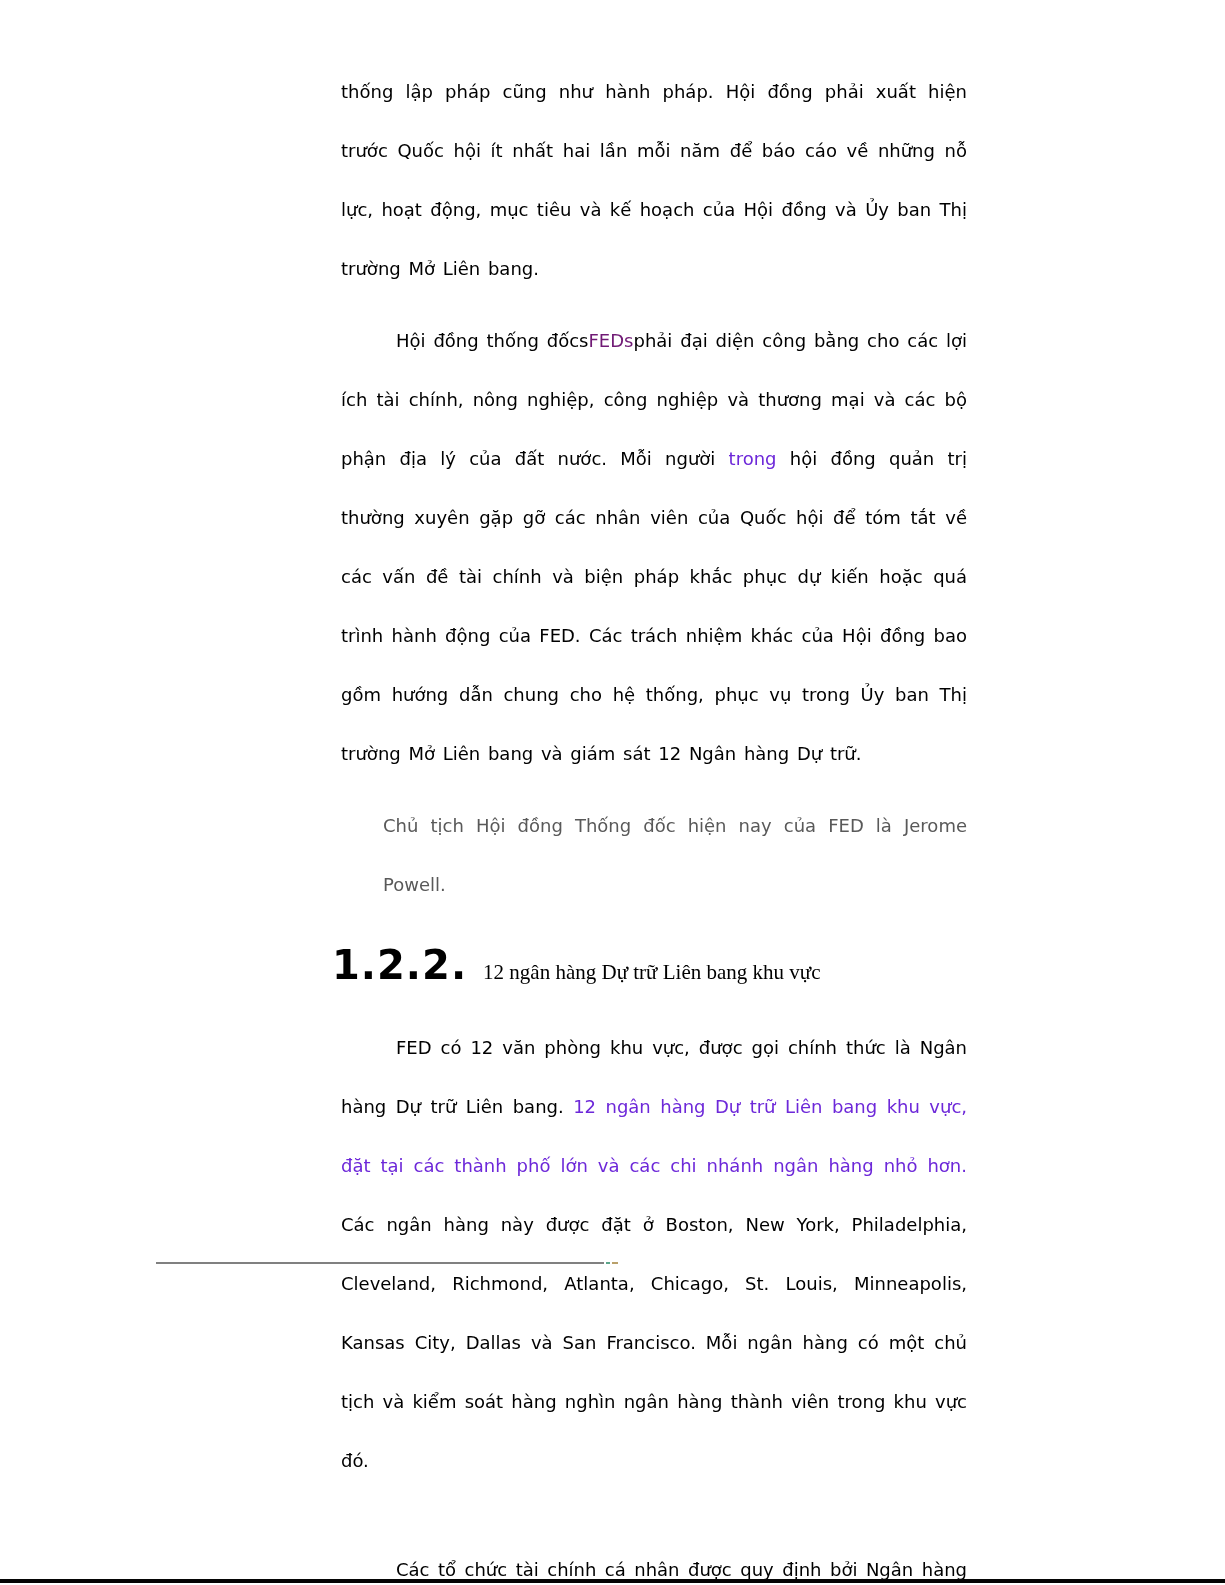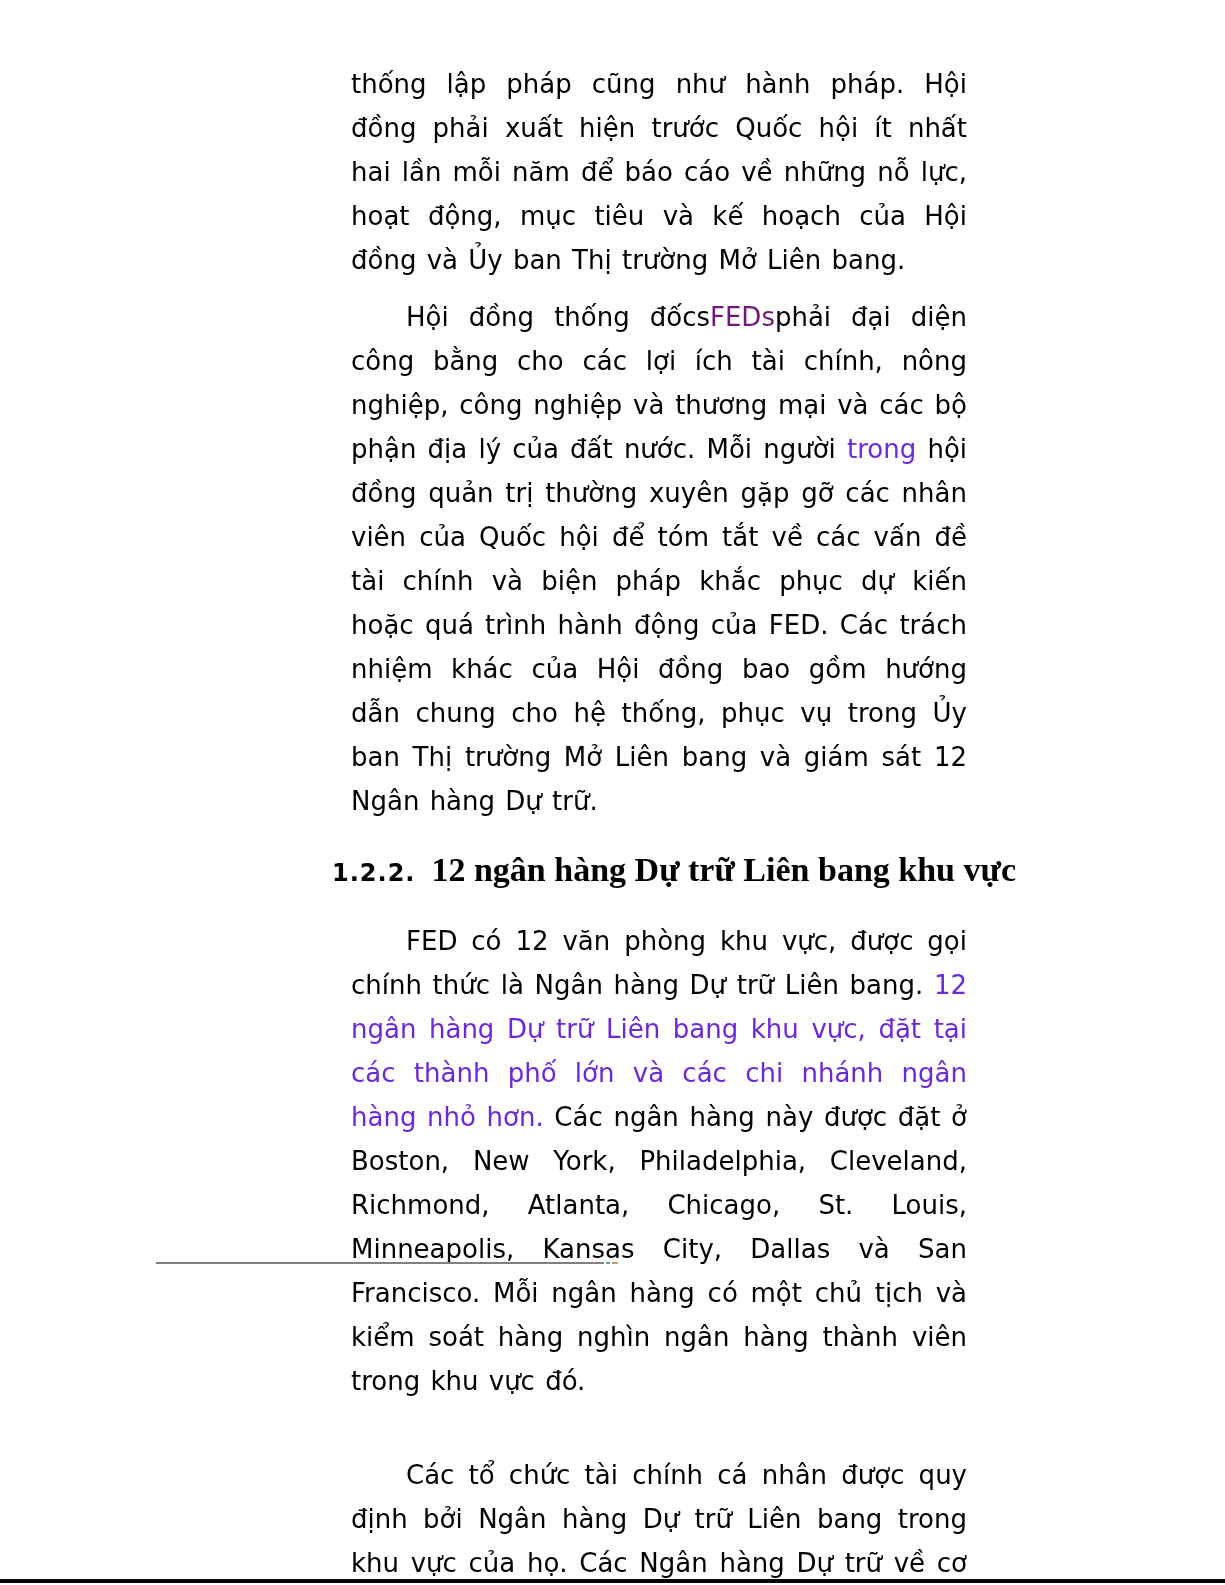--- a/index.html
+++ b/index.html
@@ -16,24 +16,24 @@
     font-family: "DejaVu Sans", sans-serif;
     color: #000000;
   }
   .text-column {
     position: absolute;
     left: 335px;
     top: 62px;
     width: 632px;
   }
   .para {
-    font-size: 26px;
-    line-height: 44px;
+    font-size: 18px;
+    line-height: 59px;
     text-align: justify;
-    margin: 0 0 13px 16px;
+    margin: 0 0 13px 6px;
     word-spacing: 2px;
     color: #000000;
   }
   .para.indent {
     text-indent: 55px;
   }
   .para.gray-para {
     color: #595959;
     margin-left: 48px;
     margin-bottom: 6px;
@@ -48,28 +48,28 @@
   .run-gray-mid {
     color: #6d28d9;
   }
   .heading {
     margin: 28px 0 30px -3px;
     white-space: nowrap;
   }
   .heading-number {
     font-family: "DejaVu Sans", sans-serif;
     font-weight: bold;
-    font-size: 24px;
+    font-size: 40px;
     letter-spacing: 1px;
     margin-right: 16px;
   }
   .heading-text {
     font-family: "Liberation Serif", "DejaVu Serif", serif;
-    font-weight: bold;
-    font-size: 34px;
+    font-weight: normal;
+    font-size: 21px;
     text-align: right;
   }
   .p5-gap {
     height: 37px;
   }
   .footnote-separator {
     position: absolute;
     left: 156px;
     top: 1262px;
     width: 448px;
@@ -107,20 +107,23 @@
 <div class="page">
 
   <div class="text-column">
 
     <p class="para">
       <span>thống lập pháp cũng như hành pháp. Hội đồng phải xuất hiện trước Quốc hội ít nhất hai lần mỗi năm để báo cáo về những nỗ lực, hoạt động, mục tiêu và kế hoạch của Hội đồng và Ủy ban Thị trường Mở Liên bang.</span>
     </p>
 
     <p class="para indent"><span>Hội đồng thống đốc</span><span>s</span><span class="run-gray">FED</span><span class="run-gray">s</span><span>phải đại diện công bằng cho các lợi ích tài chính, nông nghiệp, công nghiệp và thương mại và các bộ phận địa lý của đất nước. Mỗi người </span><span class="run-gray-mid">trong</span><span> hội đồng quản trị thường xuyên gặp gỡ các nhân viên của Quốc hội để tóm tắt về các vấn đề tài chính và biện pháp khắc phục dự kiến hoặc quá trình hành động của FED. Các trách nhiệm khác của Hội đồng bao gồm hướng dẫn chung cho hệ thống, phục vụ trong Ủy ban Thị trường Mở Liên bang và giám sát 12 Ngân hàng Dự trữ.</span></p>
 
+    <p class="para gray-para">
+      <span>Chủ tịch Hội đồng Thống đốc hiện nay của FED là Jerome Powell.</span>
+    </p>
 
     <div class="heading">
       <span class="heading-number">1.2.2.</span><span class="heading-text">12 ngân hàng Dự trữ Liên bang khu vực</span>
     </div>
 
     <p class="para indent"><span>FED có 12 văn phòng khu vực, được gọi chính thức là Ngân hàng Dự trữ Liên bang. </span><span class="run-gray-mid">12 ngân hàng Dự trữ Liên bang khu vực, đặt tại các thành phố lớn và các chi nhánh ngân hàng nhỏ hơn.</span><span> Các ngân hàng này được đặt ở Boston, New York, Philadelphia, Cleveland, Richmond, Atlanta, Chicago, St. Louis, Minneapolis, Kansas City, Dallas và San Francisco. Mỗi ngân hàng có một chủ tịch và kiểm soát hàng nghìn ngân hàng thành viên trong khu vực đó.</span></p>
 
     <div class="p5-gap"></div>
 
     <p class="para indent last-cut"><span>Các tổ chức tài chính cá nhân được quy định bởi Ngân hàng Dự trữ Liên bang trong khu vực của họ. Các Ngân hàng Dự trữ về cơ bản đóng vai trò là các chi nhánh của toàn bộ hệ thống</span></p>

